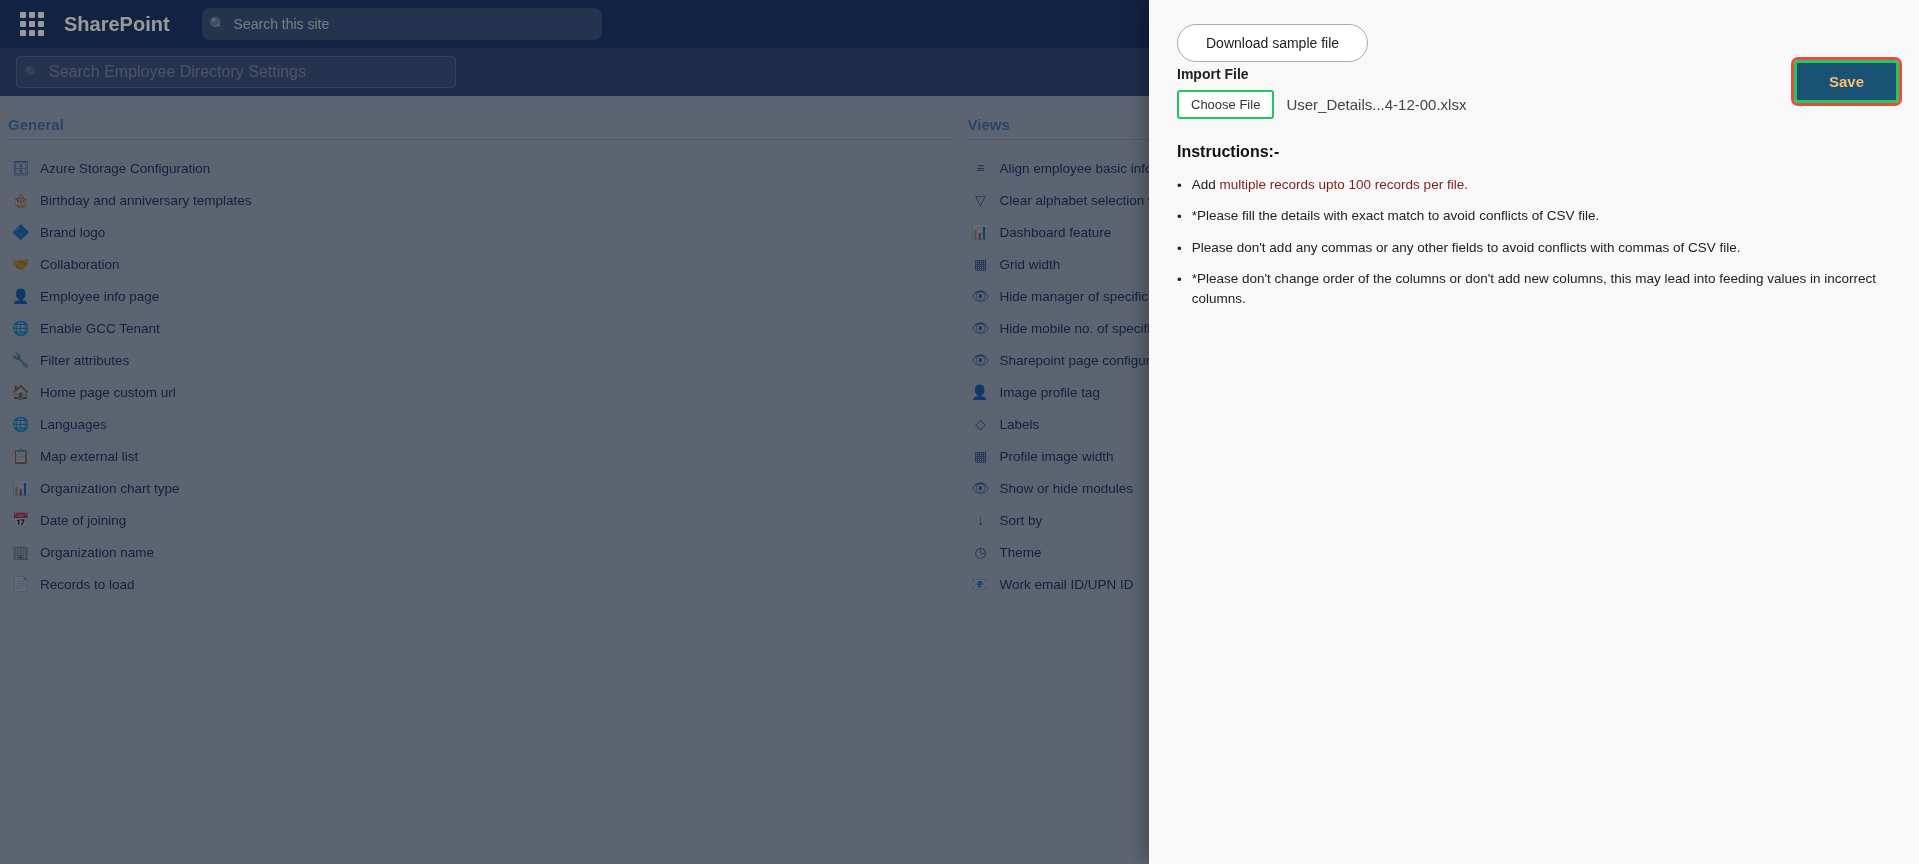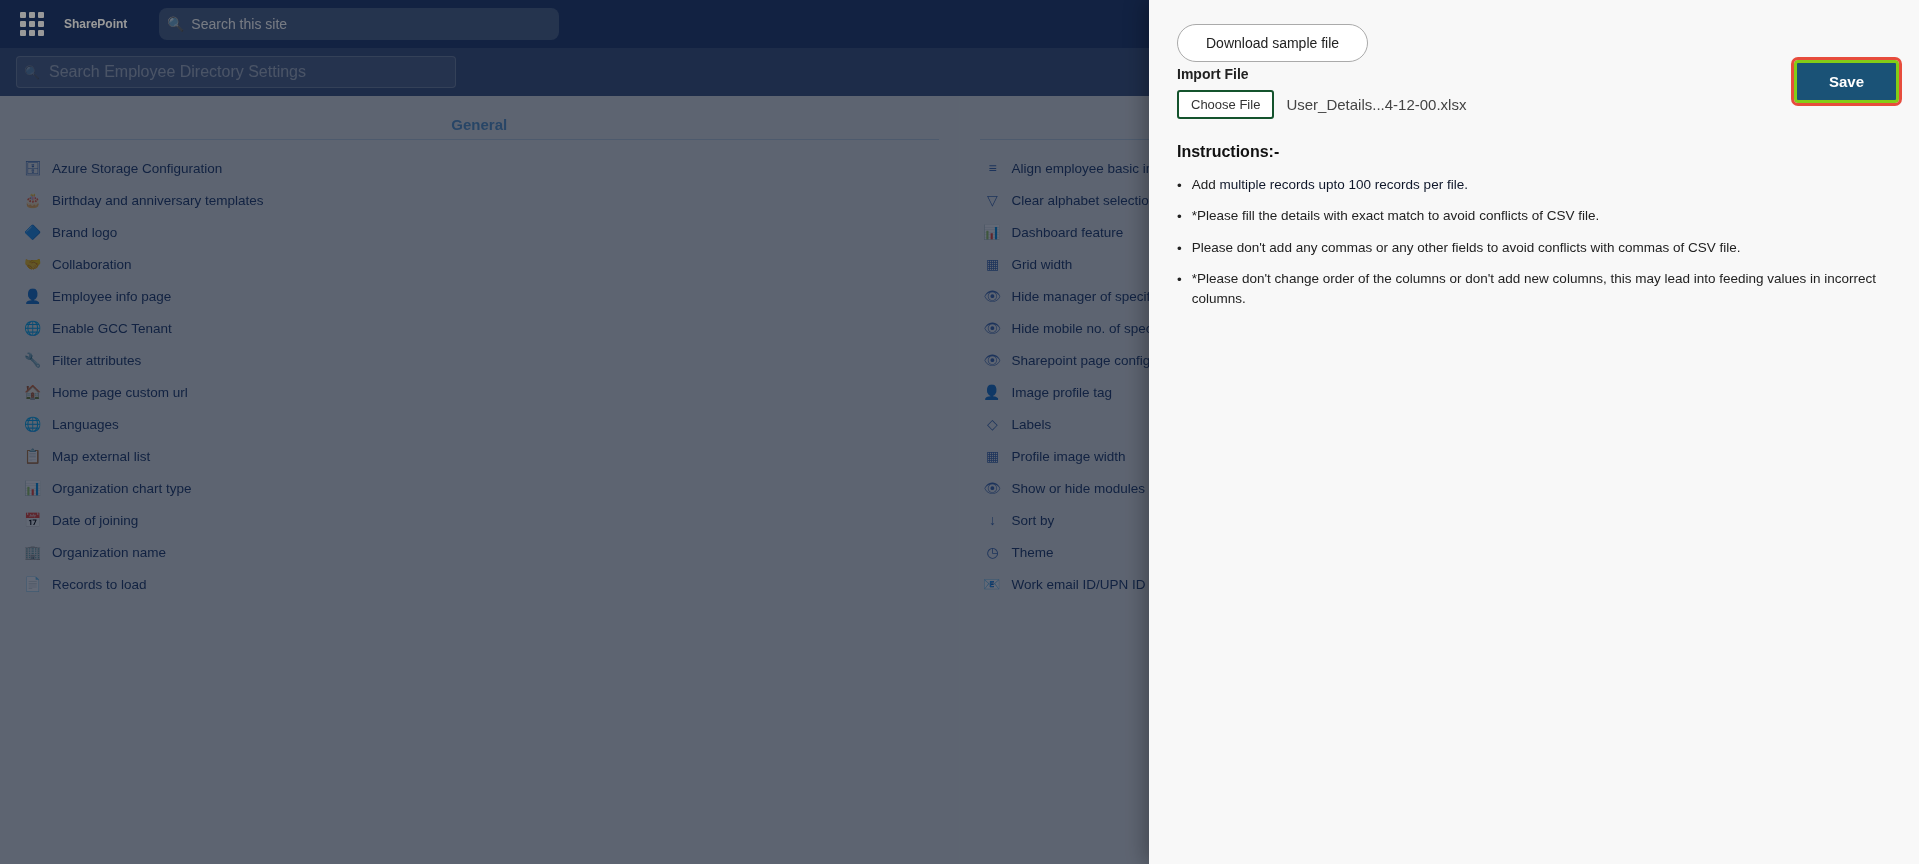--- a/index.html
+++ b/index.html
@@ -27,21 +27,21 @@
       gap: 3px;
       padding: 4px;
     }
     .topbar-waffle span {
       background: white;
       width: 6px;
       height: 6px;
       border-radius: 1px;
       display: block;
     }
-    .topbar-brand { color: white; font-size: 12px; font-weight: 600; margin-right: 16px; }
+    .topbar-brand { color: white; font-size: 20px; font-weight: 600; margin-right: 16px; }
     .search-wrapper { position: relative; flex: 1; max-width: 400px; }
     .search-wrapper input {
       width: 100%;
       background: rgba(255,255,255,0.15);
       border: none;
       border-radius: 8px;
       height: 32px;
       color: white;
       padding: 0 12px 0 32px;
       font-size: 14px;
@@ -100,24 +100,23 @@
 
     
     .columns-area {
       display: flex;
       flex: 1;
       overflow: hidden;
     }
 
     .column {
       flex: 1;
-      padding: 20px 20px;
+      padding: 20px 8px;
       overflow-y: auto;
       border-right: 1px solid rgba(255,255,255,0.1);
-      text-align: center;
     }
 
     .column-title {
       color: #5b9bd5;
       font-size: 15px;
       font-weight: 600;
       margin-bottom: 12px;
       padding-bottom: 6px;
       border-bottom: 1px solid rgba(91,155,213,0.3);
     }
@@ -215,21 +214,21 @@
     }
 
     .file-input-row {
       display: flex;
       align-items: center;
       gap: 12px;
       margin-bottom: 24px;
     }
     .choose-file-btn {
       background: white;
-      border: 2px solid #14532d;
+      border: 2px solid #22c55e;
       border-radius: 3px;
       padding: 5px 12px;
       font-size: 13px;
       cursor: pointer;
       color: #333;
       white-space: nowrap;
     }
     .file-name {
       font-size: 15px;
       color: #444;
@@ -251,29 +250,29 @@
       gap: 10px;
       margin-bottom: 10px;
       font-size: 13.5px;
       color: #222;
       line-height: 1.5;
     }
     .bullet {
       flex-shrink: 0;
       margin-top: 1px;
     }
-    .highlight { color: #0f172a; }
+    .highlight { color: #7f1d1d; }
 
     .save-btn {
       position: absolute;
       top: 12px;
       right: 60px;
       background: #1a5276;
-      color: #ffffff;
-      border: 3px solid #84cc16;
+      color: #fdba74;
+      border: 3px solid #22c55e;
       border-radius: 4px;
       padding: 10px 32px;
       font-size: 15px;
       font-weight: 600;
       cursor: pointer;
       outline: 3px solid #e74c3c;
     }
 
     
     .dimmed { opacity: 0.6; pointer-events: none; }

